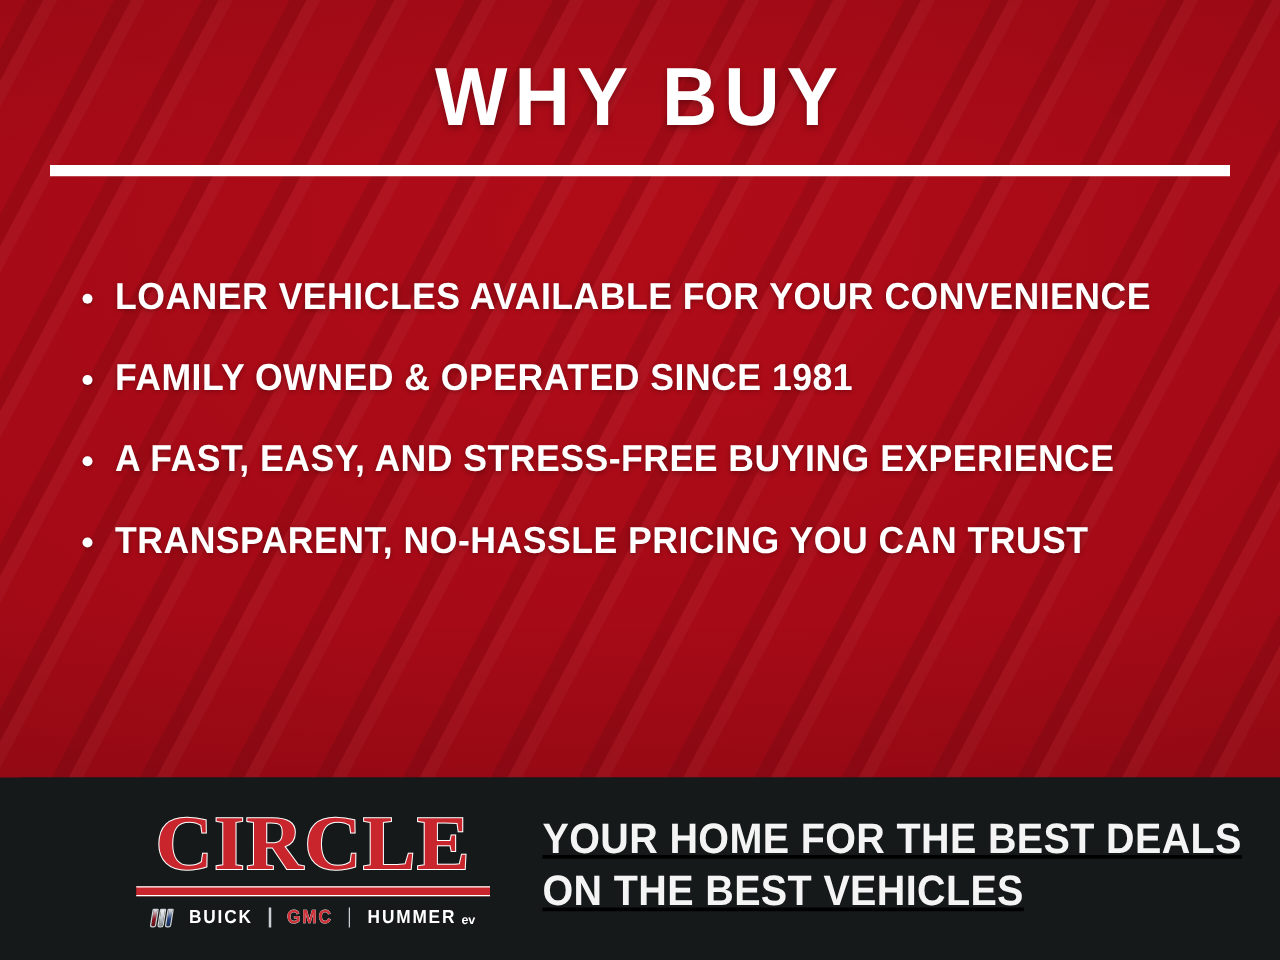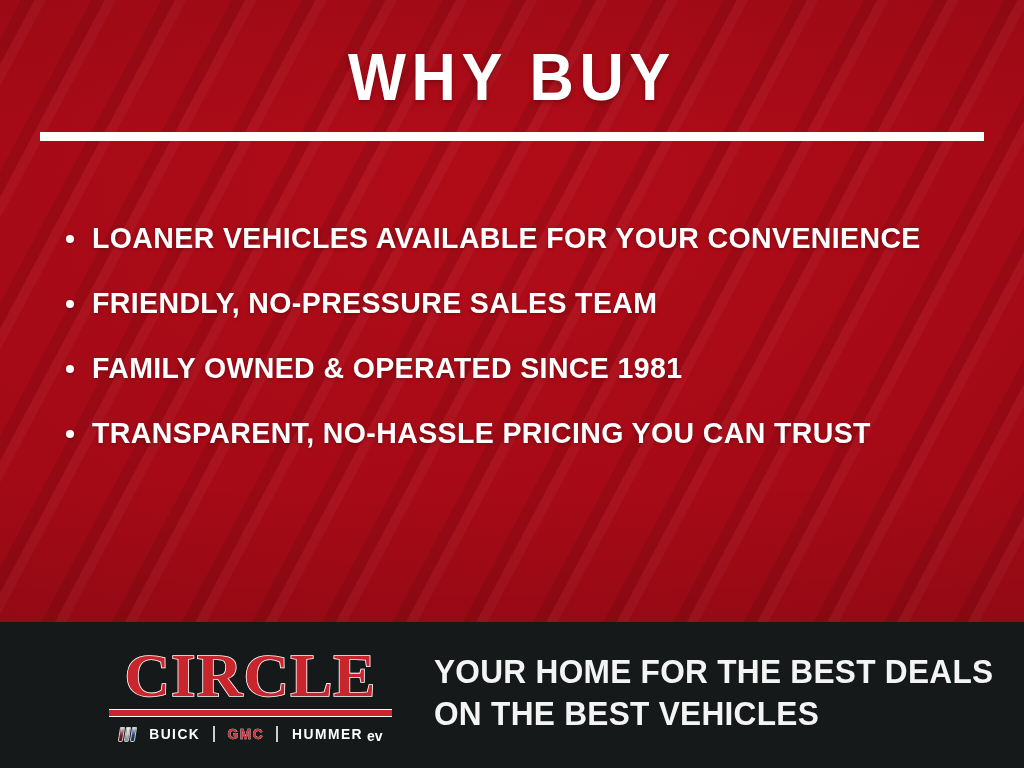--- a/index.html
+++ b/index.html
@@ -191,35 +191,36 @@
     -webkit-text-stroke:0.5px #f2f4f5;
     paint-order:stroke fill;
   }
   .brand-sep {
     width:1.5px; height:16px;
     background:#c9ced2;
   }
   .brand-sub {
     font-family:"Liberation Sans", sans-serif;
     font-weight:bold;
-    font-size:14px;
+    font-size:10px;
     line-height:9px;
     letter-spacing:0px;
     color:#ffffff;
     margin-left:1px;
     align-self:flex-end;
     padding-bottom:1px;
   }
   .hummer-wrap { display:flex; align-items:flex-end;justify-content:space-between; }
 
   
   #tagline {
     position:absolute;
     left:418px; top:28px;
     width:580px;
+    text-decoration:underline;
   }
   .tagline-line {
     color:#f4f4f4;
     font-family:"Liberation Sans", sans-serif;
     font-weight:bold;
     font-size:34px;
     line-height:42px;
     letter-spacing:0.3px;
     transform:scaleX(0.93);
     transform-origin:left center;
@@ -239,30 +240,30 @@
 
   <div id="title-rule"></div>
 
   <ul id="bullets">
 
     <li class="bullet-row">
       <span class="bullet-dot"></span>
       <span class="bullet-text">LOANER VEHICLES AVAILABLE FOR YOUR CONVENIENCE</span>
     </li>
 
-    <li class="bullet-row">
-      <span class="bullet-dot"></span>
-      <span class="bullet-text">FRIENDLY, NO-PRESSURE SALES TEAM</span>
-    </li>
 
     <li class="bullet-row">
       <span class="bullet-dot"></span>
       <span class="bullet-text">FAMILY OWNED &amp; OPERATED SINCE 1981</span>
     </li>
 
+    <li class="bullet-row">
+      <span class="bullet-dot"></span>
+      <span class="bullet-text">A FAST, EASY, AND STRESS-FREE BUYING EXPERIENCE</span>
+    </li>
 
     <li class="bullet-row">
       <span class="bullet-dot"></span>
       <span class="bullet-text">TRANSPARENT, NO-HASSLE PRICING YOU CAN TRUST</span>
     </li>
 
   </ul>
 
   <div id="footer">
     <div id="footer-inner">

